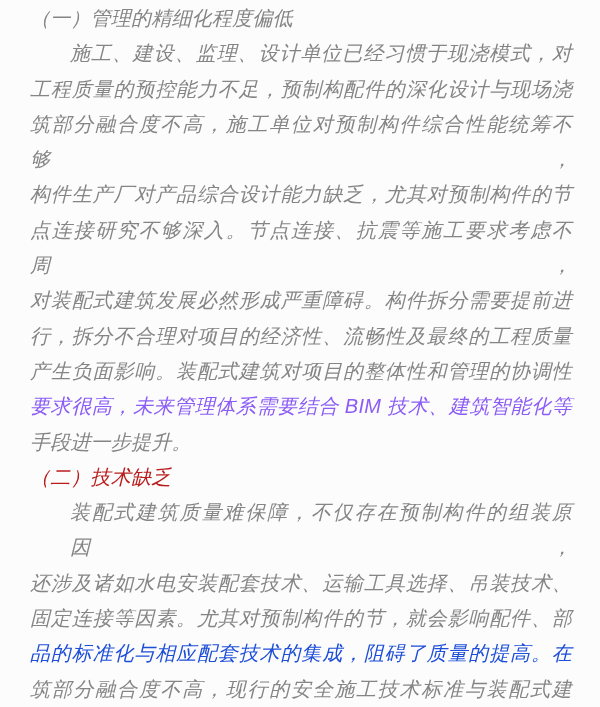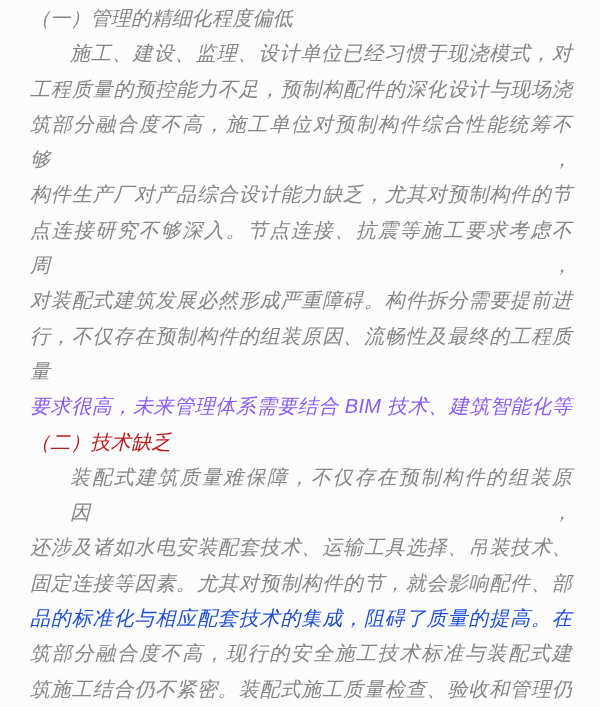--- a/index.html
+++ b/index.html
@@ -55,22 +55,24 @@
       <div class="section heading">
         <div class="line" style="color: rgb(133, 133, 133);">（一）管理的精细化程度偏低</div>
       </div>
       <div class="section paragraph">
         <div class="line fill indent" style="color: rgb(133, 133, 133);">施工、建设、监理、设计单位已经习惯于现浇模式，对</div>
         <div class="line fill" style="color: rgb(133, 133, 133);">工程质量的预控能力不足，预制构配件的深化设计与现场浇</div>
         <div class="line fill" style="color: rgb(133, 133, 133);">筑部分融合度不高，施工单位对预制构件综合性能统筹不够，</div>
         <div class="line fill" style="color: rgb(133, 133, 133);">构件生产厂对产品综合设计能力缺乏，尤其对预制构件的节</div>
         <div class="line fill" style="color: rgb(133, 133, 133);">点连接研究不够深入。节点连接、抗震等施工要求考虑不周，</div>
         <div class="line fill" style="color: rgb(133, 133, 133);">对装配式建筑发展必然形成严重障碍。构件拆分需要提前进</div>
-        <div class="line fill" style="color: rgb(133, 133, 133);">行，不仅存在预制构件的组装原因、流畅性及最终的工程质量</div>
+        <div class="line fill" style="color: rgb(133, 133, 133);">行，拆分不合理对项目的经济性、流畅性及最终的工程质量</div>
+        <div class="line fill" style="color: rgb(133, 133, 133);">产生负面影响。装配式建筑对项目的整体性和管理的协调性</div>
         <div class="line fill" style="color: #8b5cf6;">要求很高，未来管理体系需要结合 BIM 技术、建筑智能化等</div>
+        <div class="line" style="color: rgb(133, 133, 133);">手段进一步提升。</div>
       </div>
       <div class="section heading">
         <div class="line" style="color: #b91c1c;">（二）技术缺乏</div>
       </div>
       <div class="section paragraph">
         <div class="line fill indent" style="color: rgb(133, 133, 133);">装配式建筑质量难保障，不仅存在预制构件的组装原因，</div>
         <div class="line fill" style="color: rgb(133, 133, 133);">还涉及诸如水电安装配套技术、运输工具选择、吊装技术、</div>
         <div class="line fill" style="color: rgb(133, 133, 133);">固定连接等因素。尤其对预制构件的节，就会影响配件、部</div>
         <div class="line fill" style="color: #1d4ed8;">品的标准化与相应配套技术的集成，阻碍了质量的提高。在</div>
         <div class="line fill" style="color: rgb(133, 133, 133);">筑部分融合度不高，现行的安全施工技术标准与装配式建</div>

